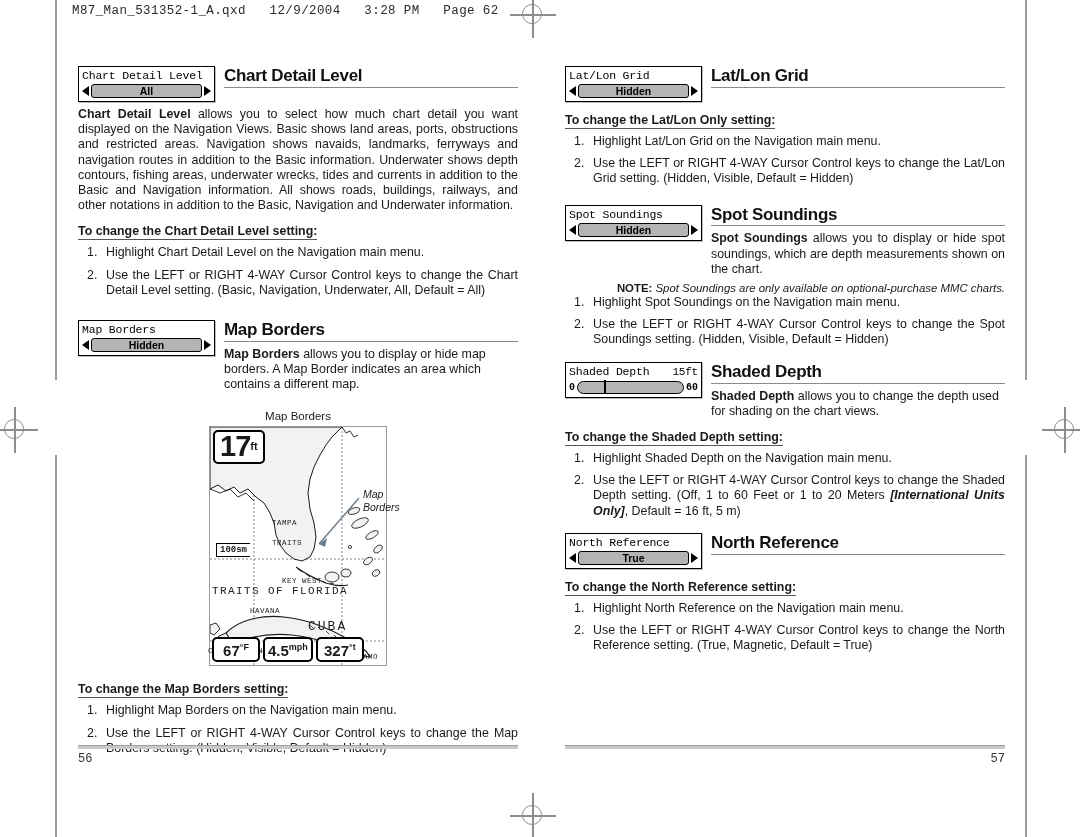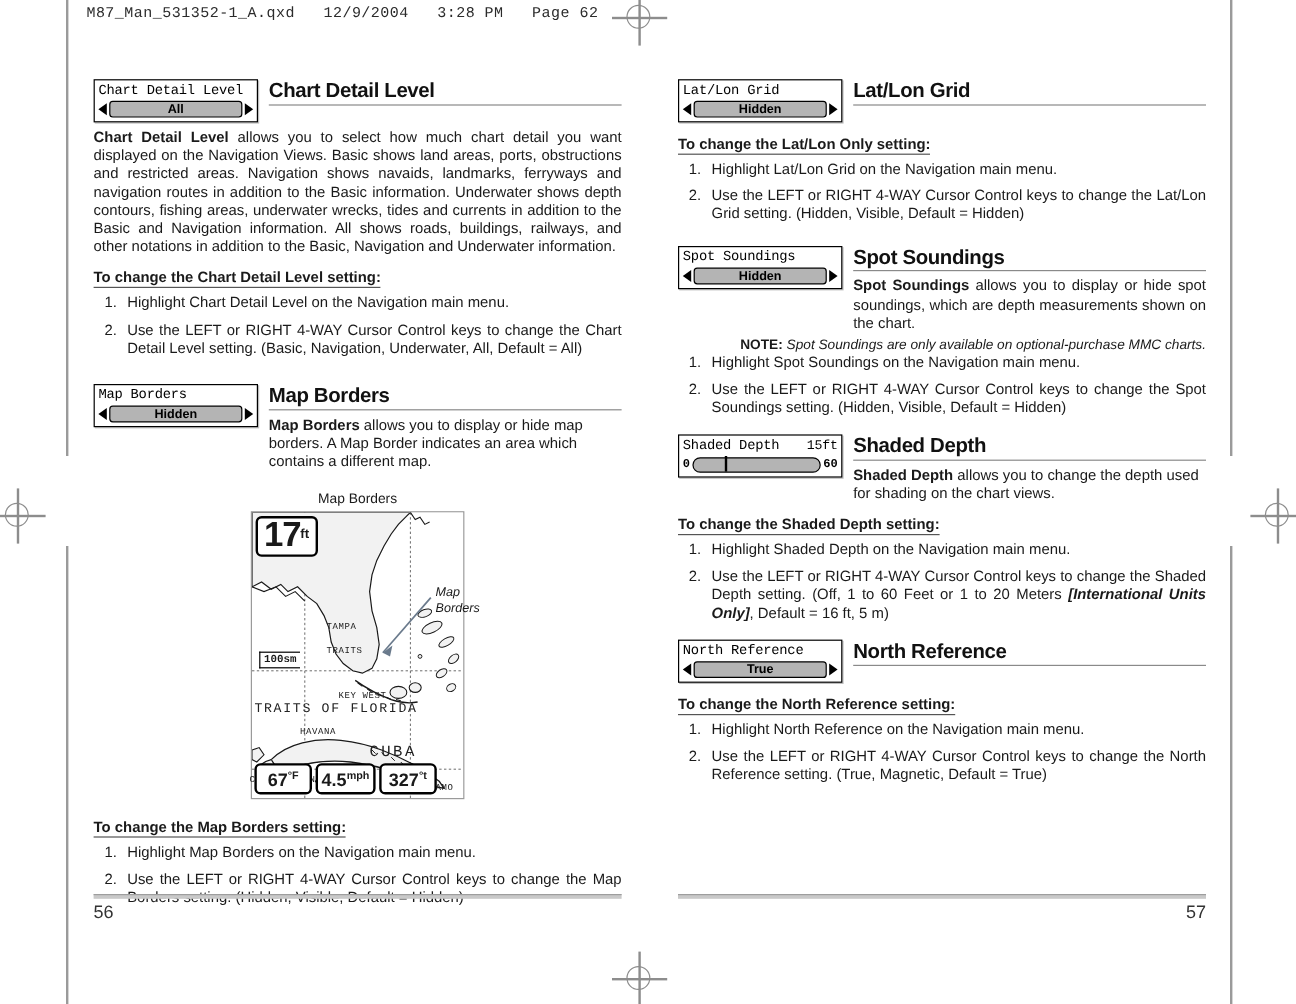--- a/index.html
+++ b/index.html
@@ -241,24 +241,24 @@
     position: absolute;
     width: 440px;
   }
   .footer .f-rule {
     height: 3px;
     background: #c9c9c9;
     border-top: 1px solid #9e9e9e;
     width: 100%;
   }
   .footer .f-num {
-    font-size: 15px;
+    font-size: 12px;
     color: #333;
     margin-top: 3px;
-    font-family: Liberation Sans, sans-serif;
+    font-family: Liberation Mono, monospace;
   }
   #footer-left  { left: 78px;  top: 745px; }
   #footer-right { left: 565px; top: 745px; text-align: right; }
   #footer-left .f-num  { text-align: left; }
   #footer-right .f-num { text-align: right; }
 
   
   .figure {
     margin-top: 18px;
     text-align: center;

